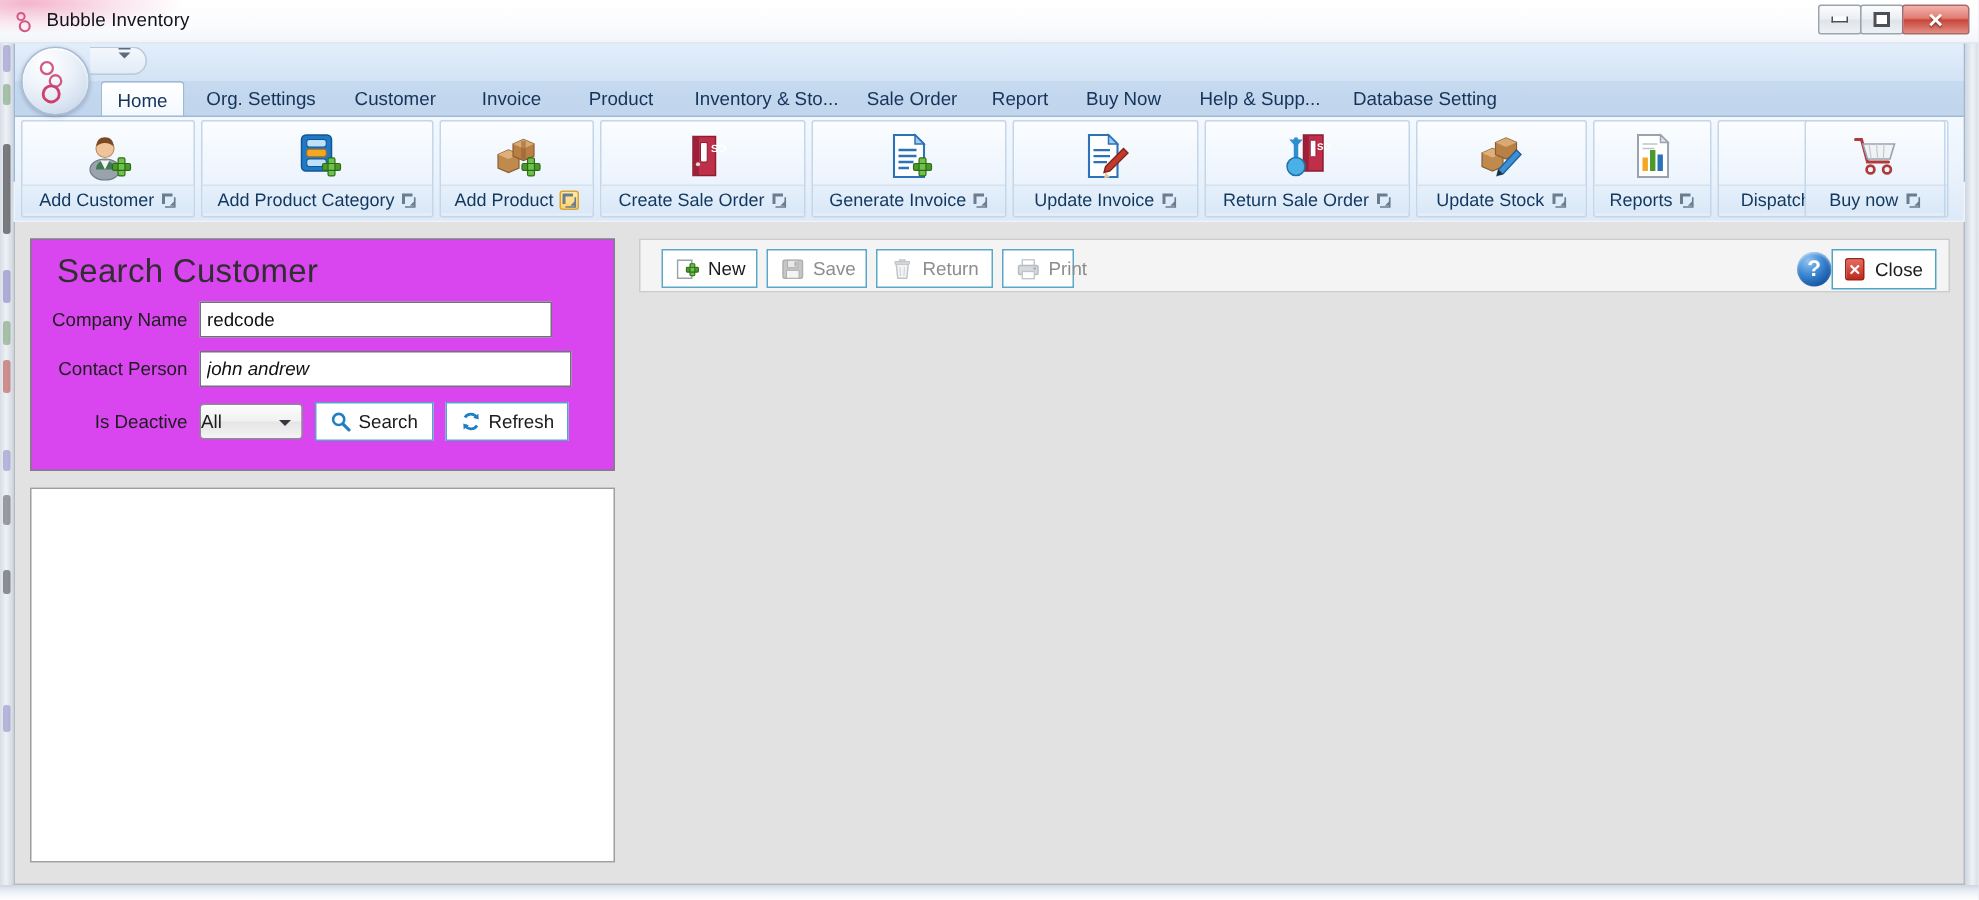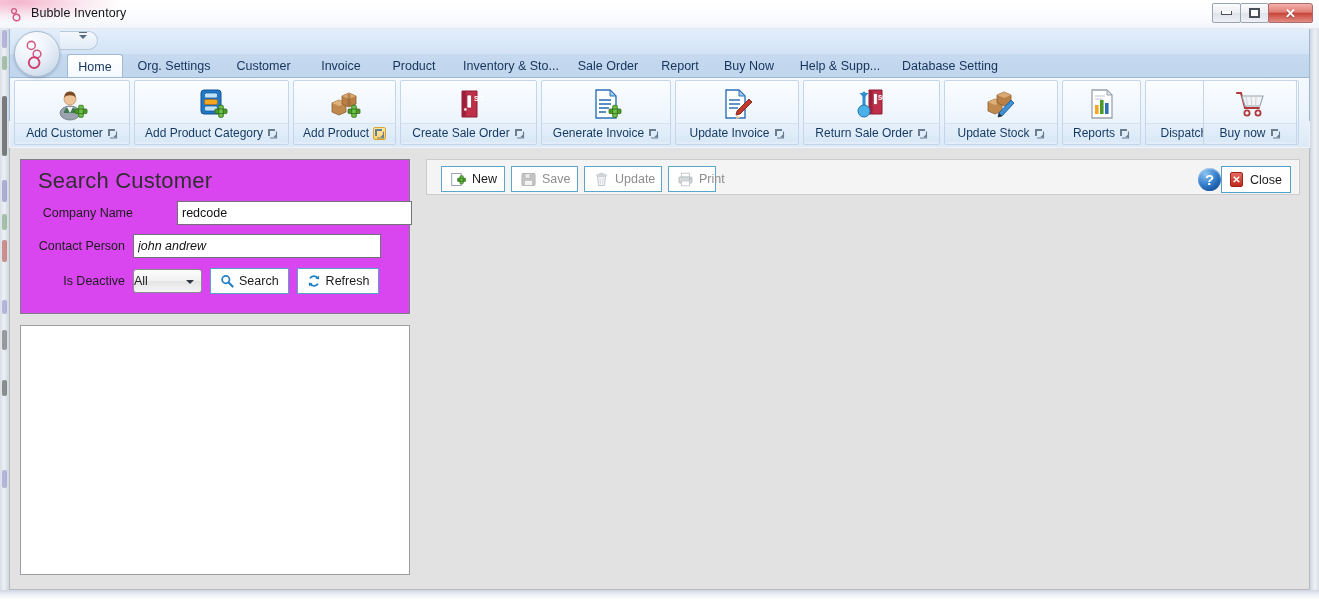--- a/index.html
+++ b/index.html
@@ -632,21 +632,21 @@
           </div>
         </div>
       </div>
   </div>
 
   <div class="client">
 
     <div class="search-panel">
       <div class="panel-title">Search Customer</div>
 
-      <div class="frow" style="left:8px; top:41px;gap:36px;">
+      <div class="frow" style="left:0px; top:41px;">
         <div class="flabel">Company Name</div>
         <input class="ftext" style="width: 235px;" value="redcode">
       </div>
 
       <div class="frow" style="left:0px; top:74px;">
         <div class="flabel">Contact Person</div>
         <input class="ftext" style="width: 248px; font-style: italic;" value="john andrew">
       </div>
 
       <div class="frow" style="left:0px; top:108px;">
@@ -711,21 +711,21 @@
             <svg width="15" height="15" viewBox="0 0 15 15">
               <path d="M3.5 4h8l-1 9.5h-6z" fill="#e9ecef" stroke="#8f979f" stroke-width="1"></path>
               <rect x="2.6" y="2.4" width="9.8" height="1.7" rx=".6" fill="#b9c0c7" stroke="#8f979f" stroke-width=".7"></rect>
               <path d="M5.8 2.4V1.3h3.4v1.1" fill="none" stroke="#8f979f" stroke-width="1"></path>
               <g stroke="#aeb5bc" stroke-width=".8">
                 <line x1="6" y1="6" x2="6.4" y2="12"></line>
                 <line x1="9" y1="6" x2="8.6" y2="12"></line>
               </g>
             </svg>
           </span>
-          <span>Update</span>
+          <span>Return</span>
         </div>
         <div class="cbtn disabled" style="left: 241px; width: 48px;">
           <span style="opacity:.55;display:flex;">
             <svg width="15" height="15" viewBox="0 0 15 15">
               <rect x="3.5" y="1.2" width="8" height="4" fill="#fff" stroke="#8f979f" stroke-width=".9"></rect>
               <rect x="1" y="5" width="13" height="6" rx="1" fill="#b6bcc3" stroke="#7d858c" stroke-width="1"></rect>
               <rect x="3.5" y="9" width="8" height="4.8" fill="#fff" stroke="#8f979f" stroke-width=".9"></rect>
               <rect x="11" y="6.3" width="1.6" height="1.4" fill="#5f6a75"></rect>
             </svg>
           </span>

